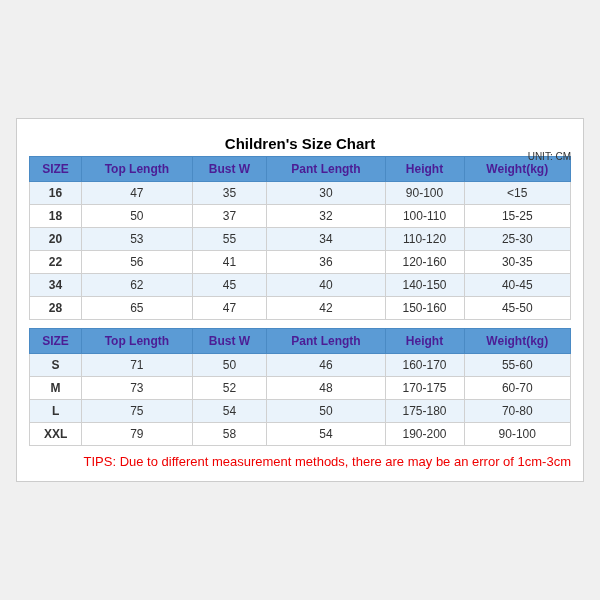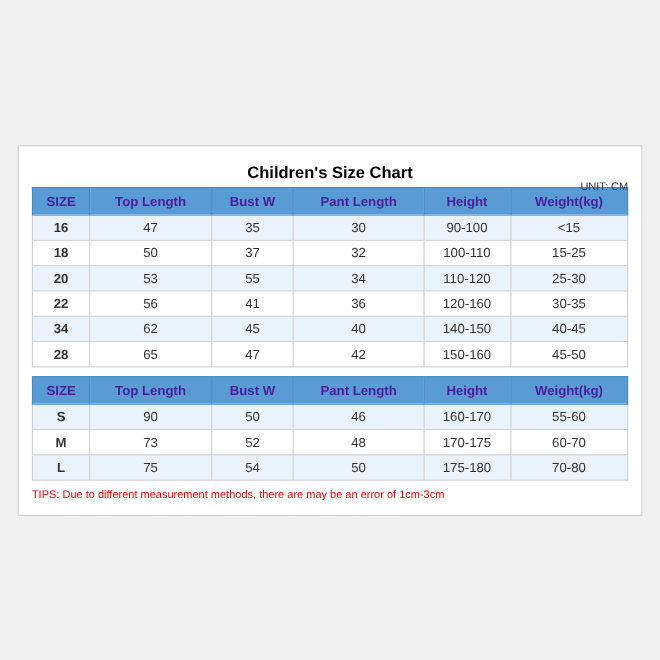--- a/index.html
+++ b/index.html
@@ -56,22 +56,22 @@
     tr:nth-child(odd) td {
       background-color: #eaf3fb;
     }
     tr:nth-child(even) td {
       background-color: #fff;
     }
     td:first-child {
       font-weight: bold;
     }
     .tips {
-      text-align: left;
-      font-size: 10px;
+      text-align: right;
+      font-size: 13px;
       color: #e00;
       margin-top: 8px;
     }
     .section-gap {
       height: 8px;
     }
   </style>
 </head>
 <body>
 
@@ -155,21 +155,21 @@
         <th>Top Length</th>
         <th>Bust W</th>
         <th>Pant Length</th>
         <th>Height</th>
         <th>Weight(kg)</th>
       </tr>
     </thead>
     <tbody id="adults-tbody">
         <tr>
           <td>S</td>
-          <td>90</td>
+          <td>71</td>
           <td>50</td>
           <td>46</td>
           <td>160-170</td>
           <td>55-60</td>
         </tr>
         <tr>
           <td>M</td>
           <td>73</td>
           <td>52</td>
           <td>48</td>
@@ -177,17 +177,25 @@
           <td>60-70</td>
         </tr>
         <tr>
           <td>L</td>
           <td>75</td>
           <td>54</td>
           <td>50</td>
           <td>175-180</td>
           <td>70-80</td>
         </tr>
+        <tr>
+          <td>XXL</td>
+          <td>79</td>
+          <td>58</td>
+          <td>54</td>
+          <td>190-200</td>
+          <td>90-100</td>
+        </tr>
       </tbody>
   </table>
 
   <div class="tips">TIPS: Due to different measurement methods, there are may be an error of 1cm-3cm</div>
 </div>
 
 </body></html>

